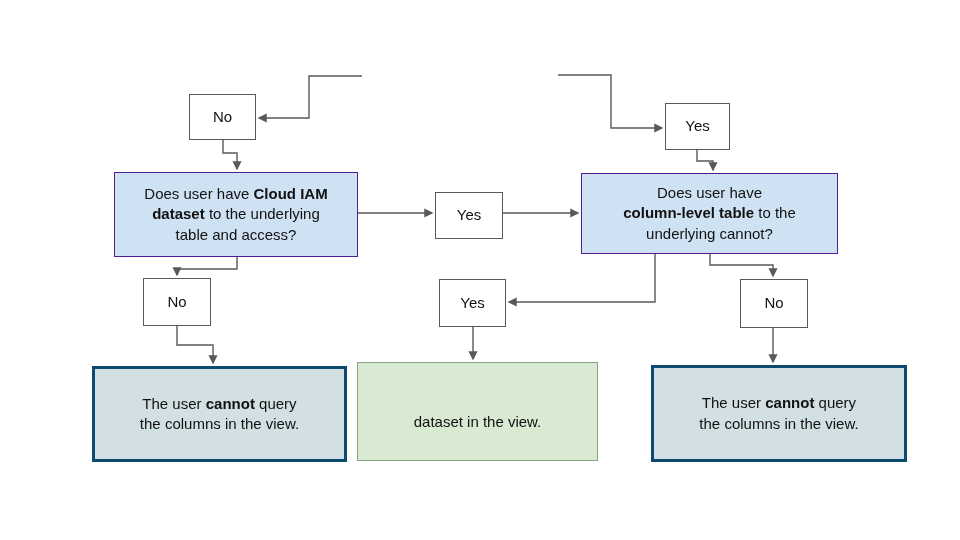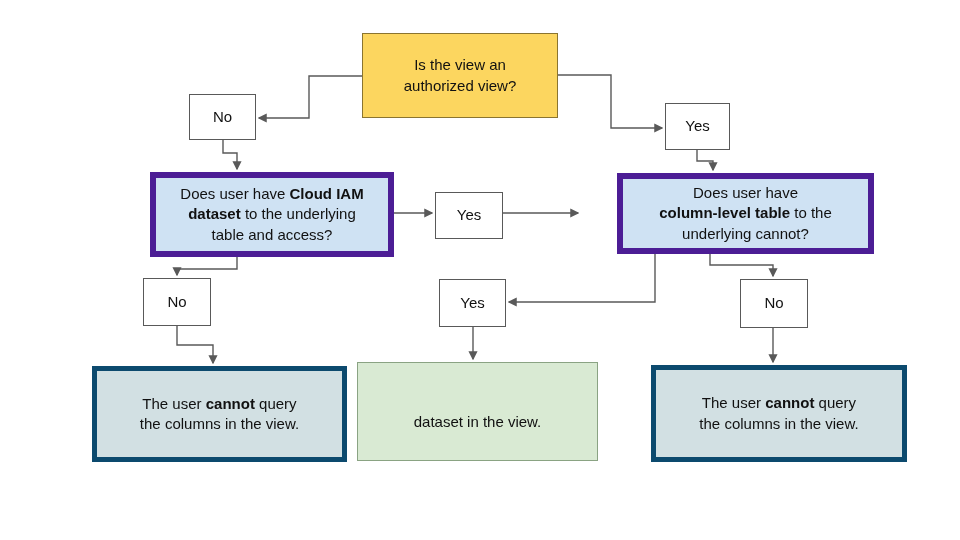--- a/index.html
+++ b/index.html
@@ -37,22 +37,22 @@
     align-items: center;
     justify-content: center;
     text-align: center;
     font-size: 15px;
     line-height: 1.35;
     color: #111111;
     padding: 2px 6px;
   }
   .node b { font-weight: bold; }
   .yellow { background: #fcd65f; border: 1px solid #8a7430; }
-  .blue   { background: #cfe2f3; border: 6px solid #4c1d95; margin-left: 36px; }
-  .gray   { background: #d2e0e3; border: 5px solid #0c4a6e; }
+  .blue   { background: #cfe2f3; border: 1px solid #4c1d95; }
+  .gray   { background: #d2e0e3; border: 3px solid #0c4a6e; }
   .green  { background: #d9ead3; border: 1px solid #8aa383; }
   .small  { background: #ffffff; border: 1px solid #595959; }
 
   
   #root-question        { left: 362px; top: 33px;  width: 196px; height: 85px; }
   #no-top-left          { left: 189px; top: 94px;  width: 67px;  height: 46px; }
   #yes-top-right        { left: 665px; top: 103px; width: 65px;  height: 47px; }
   #iam-question         { left: 114px; top: 172px; width: 244px; height: 85px; }
   #yes-middle           { left: 435px; top: 192px; width: 68px;  height: 47px; }
   #column-question      { left: 581px; top: 173px; width: 257px; height: 81px; }
@@ -93,23 +93,20 @@
 
     <path class="conn" d="M655,254 V302 H509" marker-end="url(#arrow)"></path>
 
     <path class="conn" d="M473,327 V359" marker-end="url(#arrow)"></path>
 
     <path class="conn" d="M710,254 V265 H773 V276" marker-end="url(#arrow)"></path>
 
     <path class="conn" d="M773,328 V362" marker-end="url(#arrow)"></path>
   </svg>
 
-  <div class="node yellow" id="root-question">
-    <div><span>Is the view an</span><br><span>authorized view?</span></div>
-  </div>
 
   <div class="node small" id="no-top-left">
     <span>No</span>
   </div>
 
   <div class="node small" id="yes-top-right">
     <span>Yes</span>
   </div>
 
   <div class="node blue" id="iam-question">

